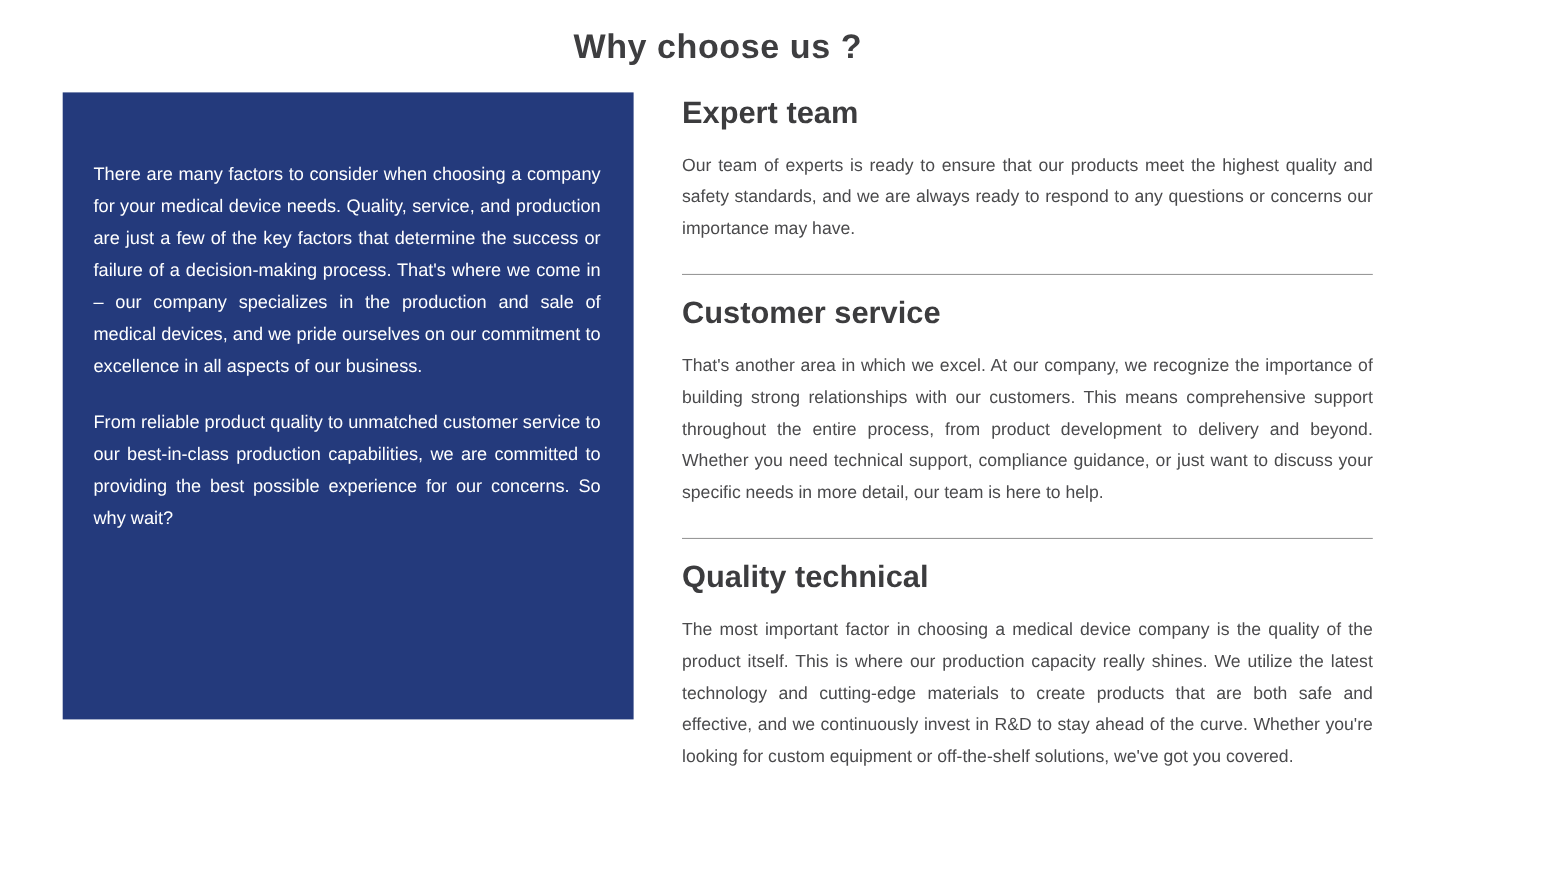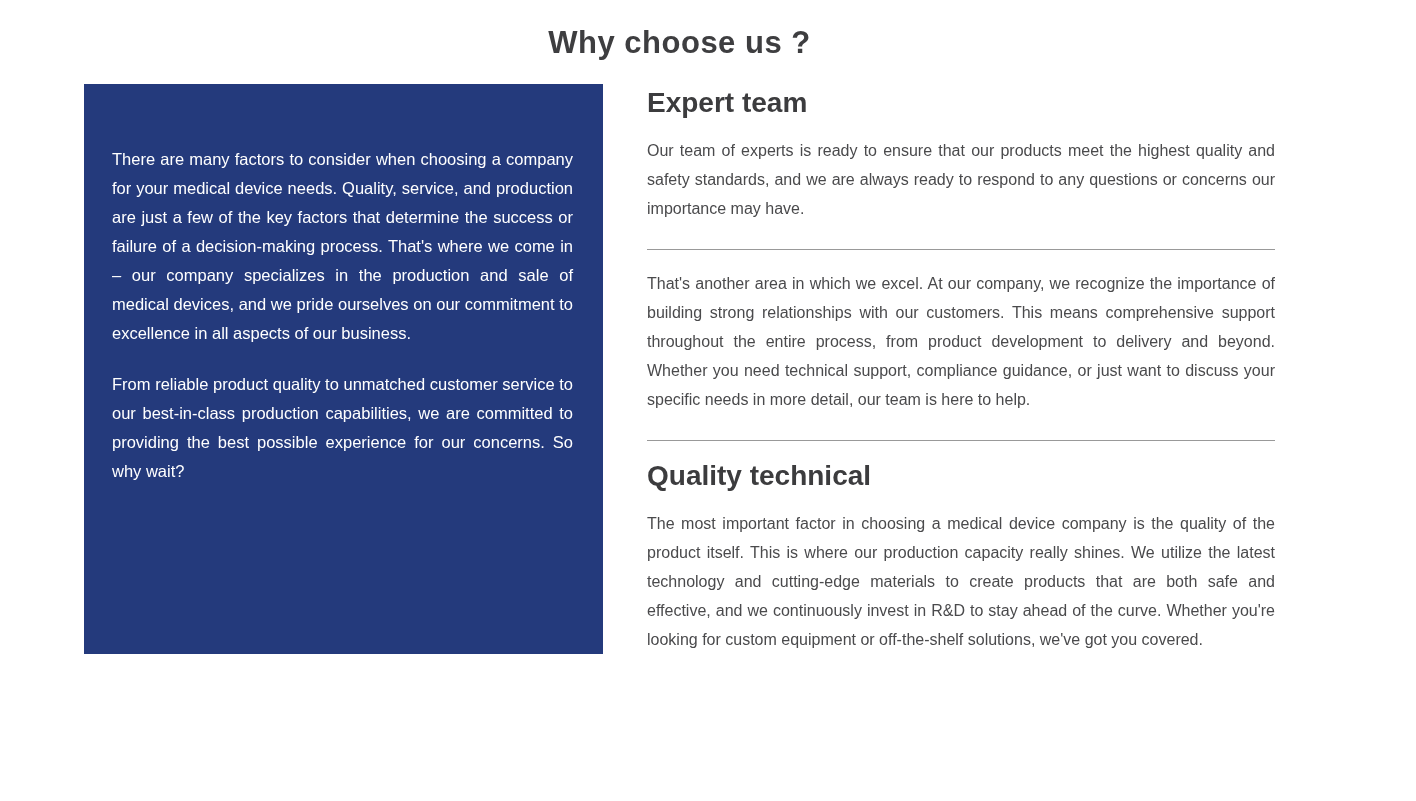--- a/index.html
+++ b/index.html
@@ -10,21 +10,21 @@
     font-family: "Liberation Sans", sans-serif;
   }
   .page {
     width: 1416px;
     height: 801px;
     background: #ffffff;
     overflow: hidden;
   }
   .container {
     width: 1191px;
-    margin-left: 84px;
+    margin-left: 57px;
   }
   .page-title {
     margin: 0;
     padding-top: 25px;
     height: 84px;
     text-align: center;
     font-size: 31px;
     font-weight: bold;
     color: var(--title-text, #3e3e40);
     letter-spacing: 0.5px;
@@ -102,20 +102,21 @@
       <div class="right-col">
 
         <div>
           <h3 class="section-heading">Expert team</h3>
           <p class="section-body">Our team of experts is ready to ensure that our products meet the highest quality and safety standards, and we are always ready to respond to any questions or concerns our importance may have.</p>
         </div>
 
         <hr class="divider">
 
         <div>
+          <h3 class="section-heading">Customer service</h3>
           <p class="section-body">That's another area in which we excel. At our company, we recognize the importance of building strong relationships with our customers. This means comprehensive support throughout the entire process, from product development to delivery and beyond. Whether you need technical support, compliance guidance, or just want to discuss your specific needs in more detail, our team is here to help.</p>
         </div>
 
         <hr class="divider">
 
         <div>
           <h3 class="section-heading">Quality technical</h3>
           <p class="section-body">The most important factor in choosing a medical device company is the quality of the product itself. This is where our production capacity really shines. We utilize the latest technology and cutting-edge materials to create products that are both safe and effective, and we continuously invest in R&amp;D to stay ahead of the curve. Whether you're looking for custom equipment or off-the-shelf solutions, we've got you covered.</p>
         </div>
 

